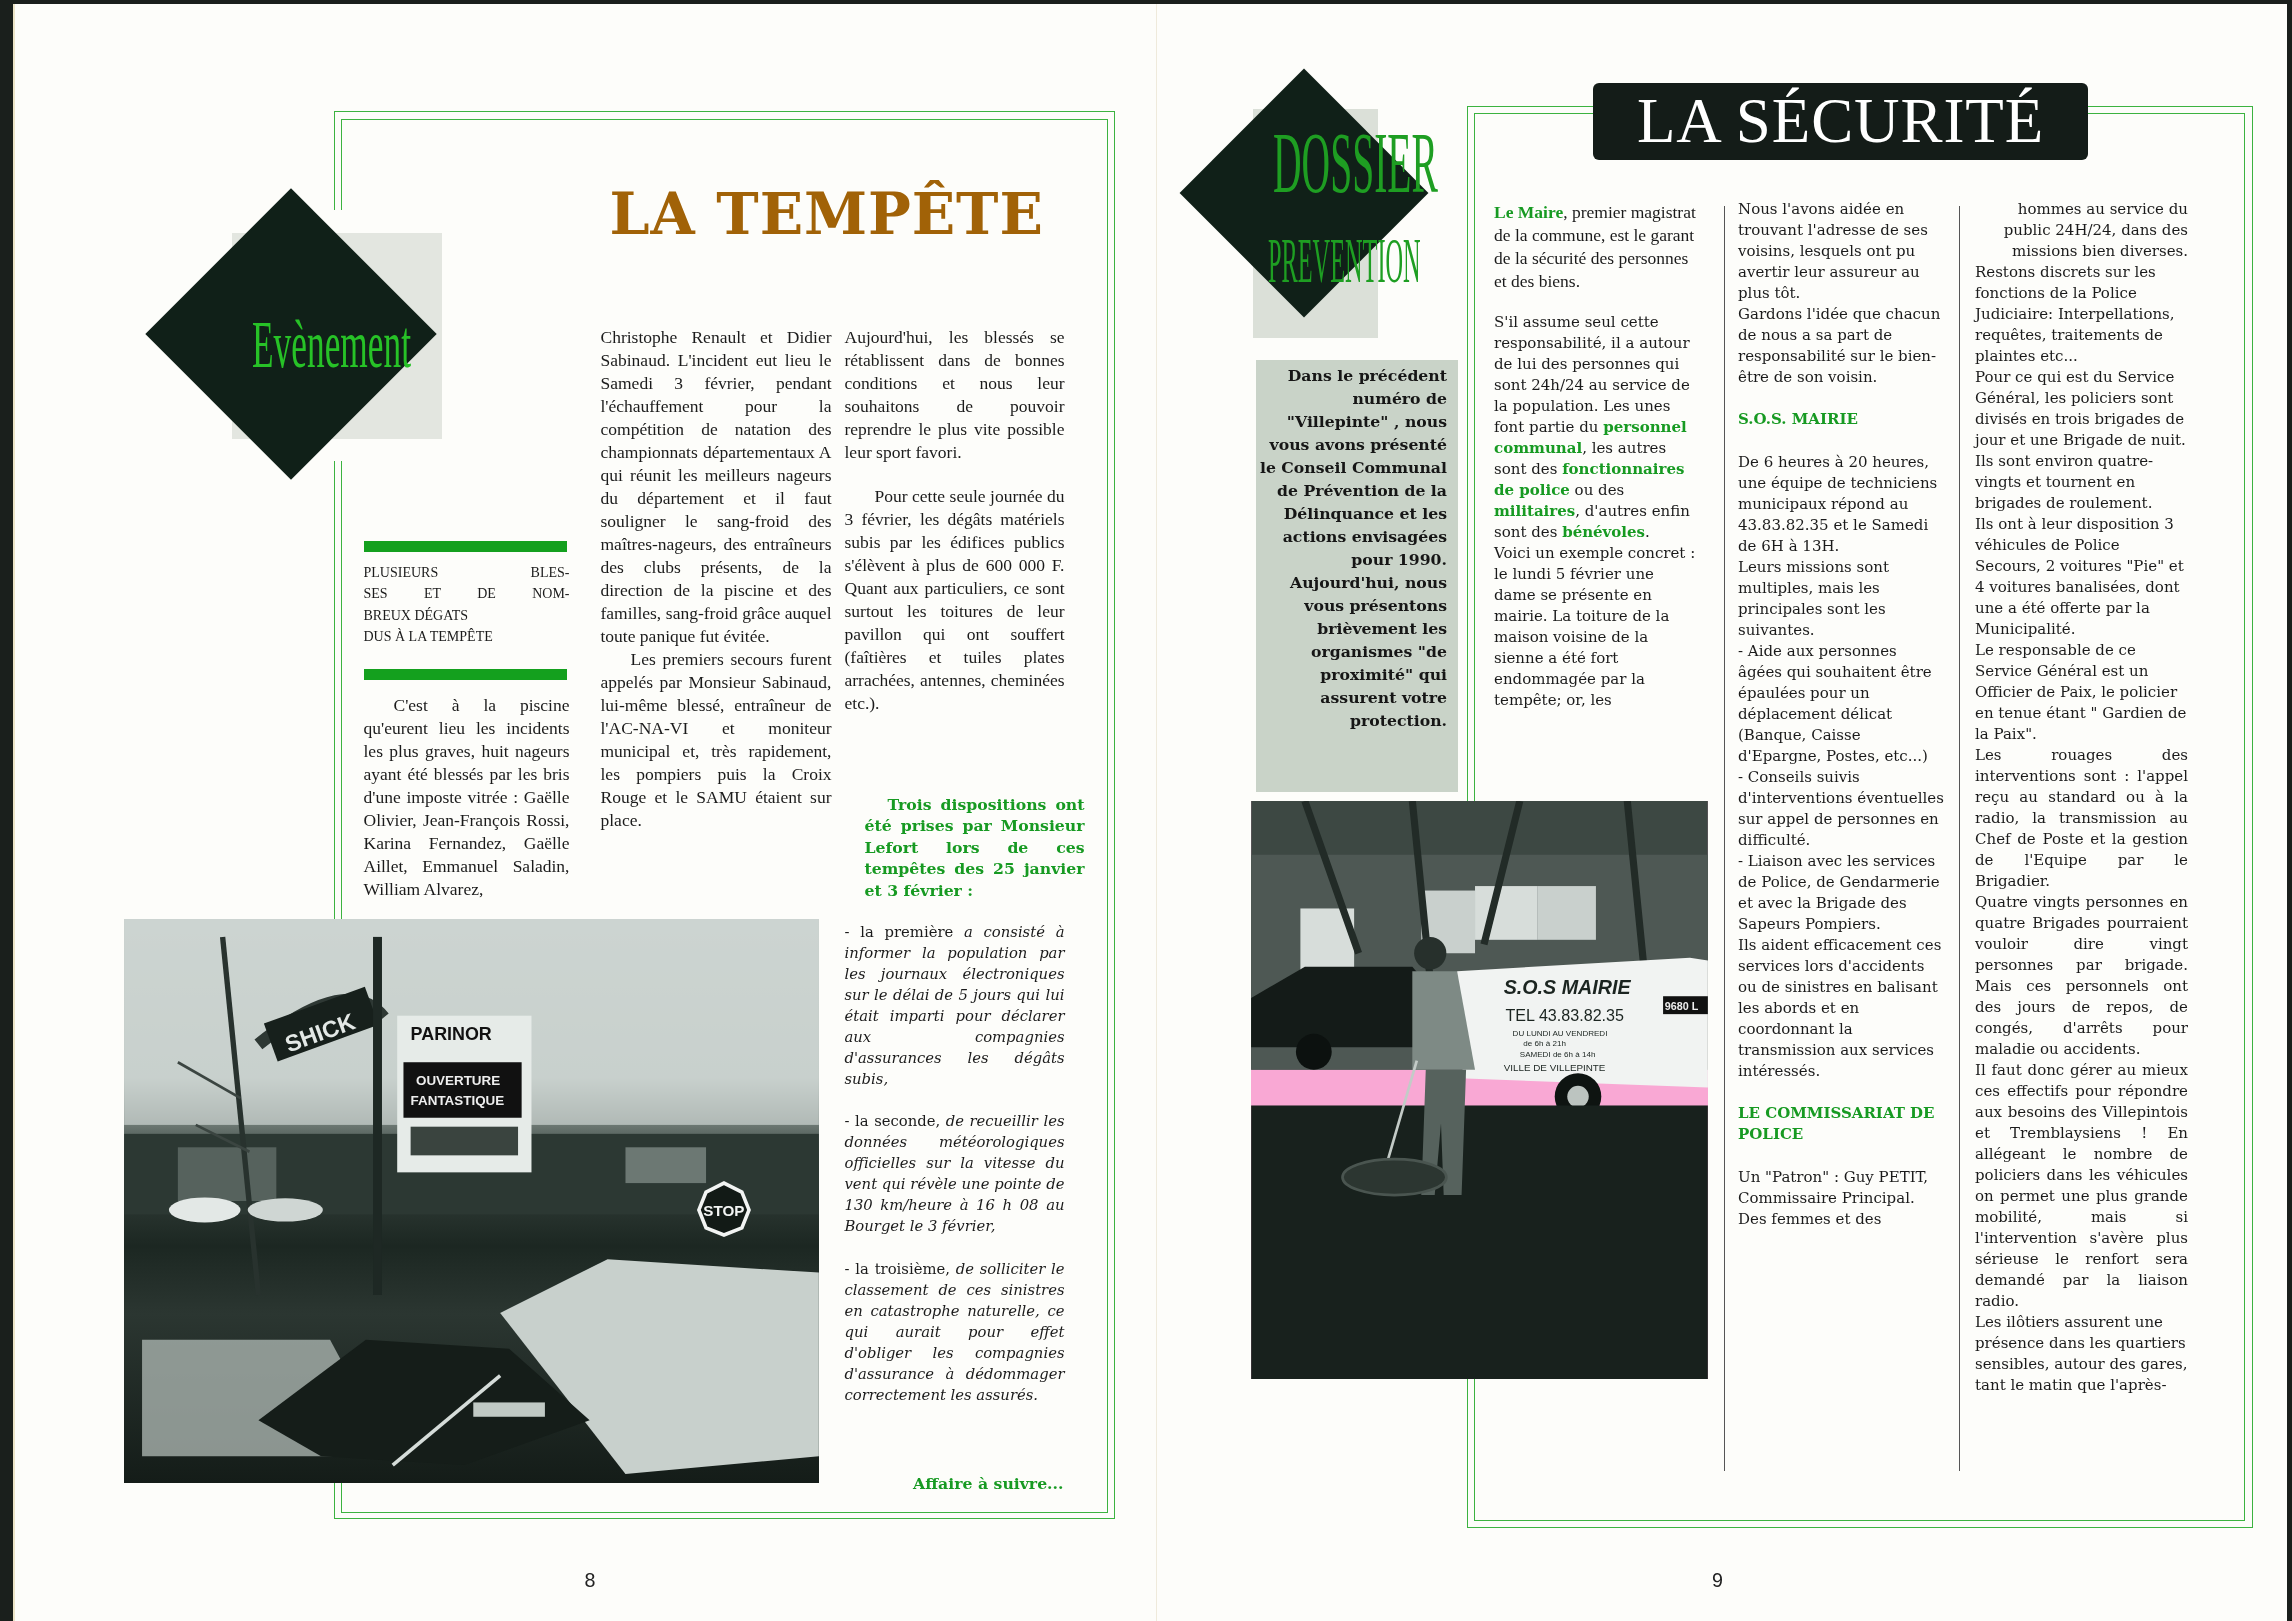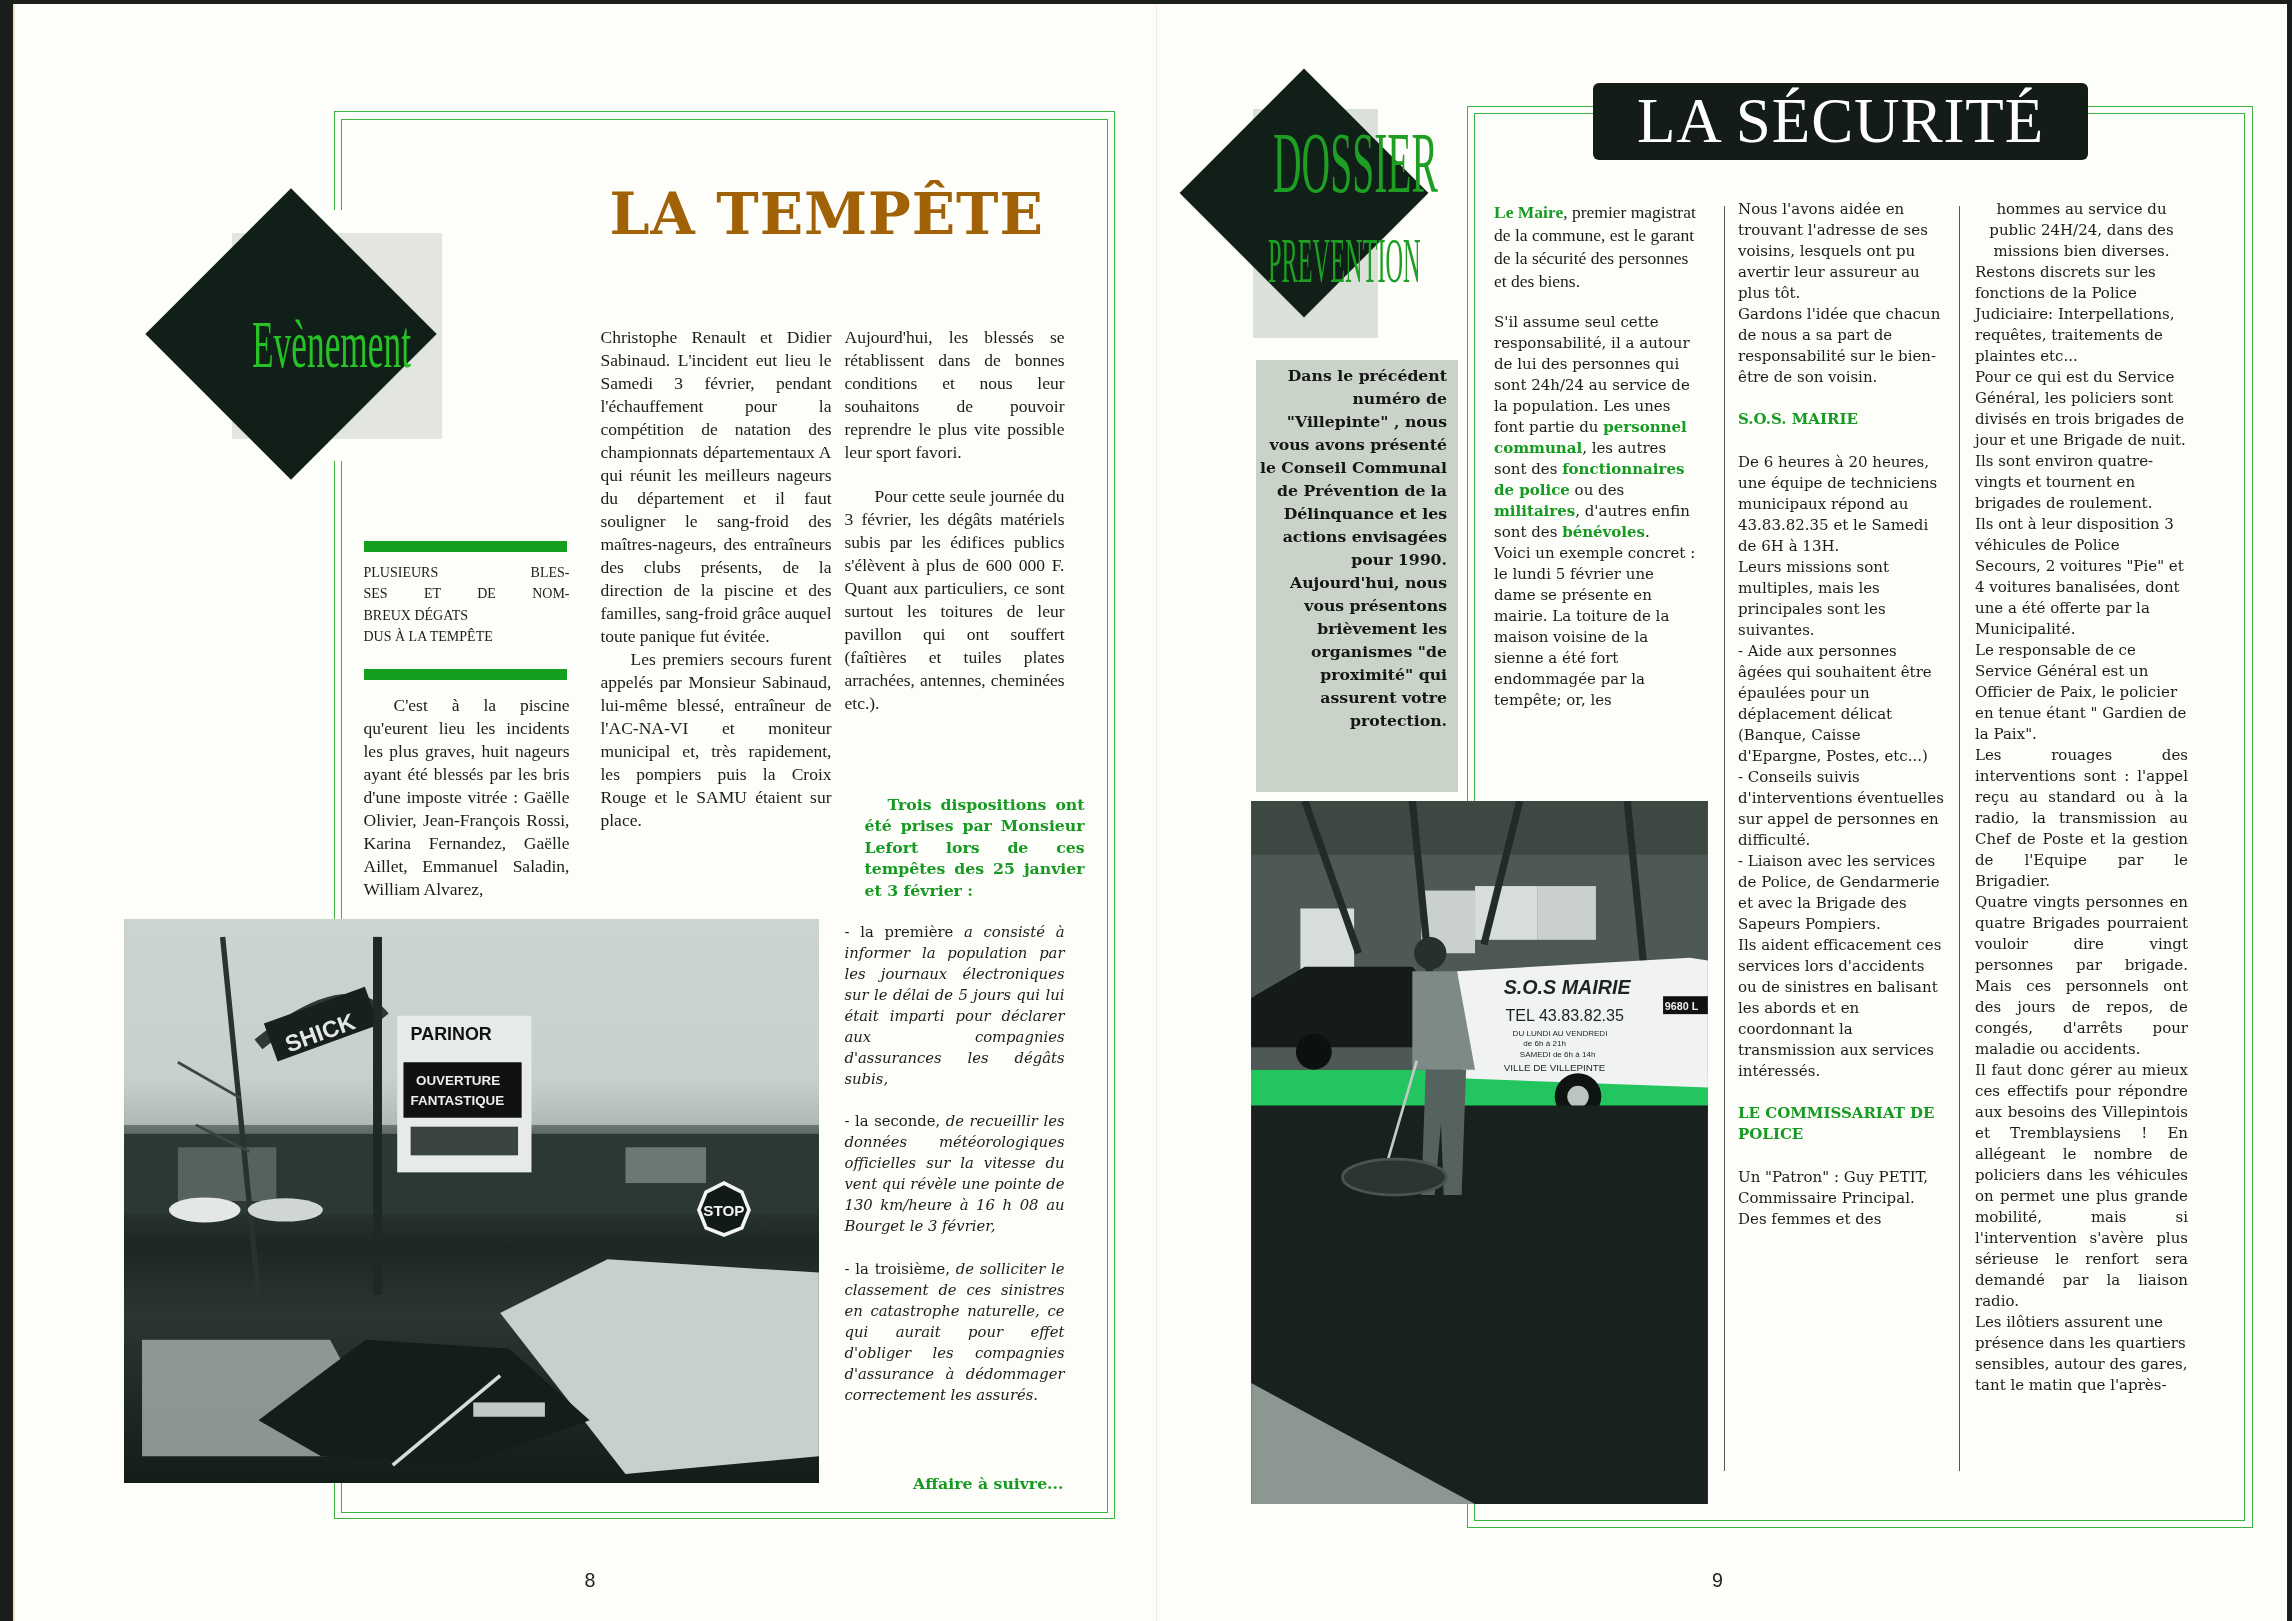--- a/index.html
+++ b/index.html
@@ -183,32 +183,32 @@
     <p style="height:21.5px;"></p>
     <p class="green-bold">LE COMMISSARIAT DE POLICE</p>
     <p style="height:21.5px;"></p>
     <p>Un "Patron" : Guy PETIT, Commissaire Principal.</p>
     <p>Des femmes et des</p>
   </div>
 
   <div class="rule-v" style="left:802px; top:202px; height:1265px;"></div>
 
   <div class="rcol" style="left:818px; top:195px; width:213px; font-family:'DejaVu Serif',serif; font-size:15px; line-height:21px; text-align:justify;">
-    <p style="text-align:center;">hommes au service du public 24H/24, dans des missions bien diverses.</p>
+    <p style="text-align:right;">hommes au service du public 24H/24, dans des missions bien diverses.</p>
     <p style="text-align:left;">Restons discrets sur les fonctions de la Police Judiciaire: Interpellations, requêtes, traitements de plaintes etc...</p>
     <p style="text-align:left;">Pour ce qui est du Service Général, les policiers sont divisés en trois brigades de jour et une Brigade de nuit. Ils sont environ quatre-vingts et tournent en brigades de roulement.</p>
     <p style="text-align:left;">Ils ont à leur disposition 3 véhicules de Police Secours, 2 voitures "Pie" et 4 voitures banalisées, dont une a été offerte par la Municipalité.</p>
     <p style="text-align:left;">Le responsable de ce Service Général est un Officier de Paix, le policier en tenue étant " Gardien de la Paix".</p>
     <p>Les rouages des interventions sont : l'appel reçu au standard ou à la radio, la transmission au Chef de Poste et la gestion de l'Equipe par le Brigadier.</p>
     <p>Quatre vingts personnes en quatre Brigades pourraient vouloir dire vingt personnes par brigade. Mais ces personnels ont des jours de repos, de congés, d'arrêts pour maladie ou accidents.</p>
     <p>Il faut donc gérer au mieux ces effectifs pour répondre aux besoins des Villepintois et Tremblaysiens ! En allégeant le nombre de policiers dans les véhicules on permet une plus grande mobilité, mais si l'intervention s'avère plus sérieuse le renfort sera demandé par la liaison radio.</p>
     <p style="text-align:left;">Les ilôtiers assurent une présence dans les quartiers sensibles, autour des gares, tant le matin que l'après-</p>
   </div>
 
-  <div class="photo" style="left:94px; top:797px; width:457px; height:703px; background:#22c55e;">
+  <div class="photo" style="left:94px; top:797px; width:457px; height:578px; background:#f9a8d4;">
     <svg width="457" height="703" viewBox="0 0 510 785">
 
       <rect x="0" y="0" width="510" height="300" fill="#3d4843"></rect>
       <rect x="0" y="60" width="510" height="240" fill="#4e5854"></rect>
       <rect x="55" y="120" width="60" height="70" fill="#d7ddda"></rect>
       <rect x="190" y="100" width="60" height="70" fill="#c9d0cd"></rect>
       <rect x="250" y="95" width="70" height="60" fill="#d7ddda"></rect>
       <rect x="320" y="95" width="65" height="60" fill="#c9d0cd"></rect>
       <path d="M60 0 L120 170 M180 0 L200 200 M300 0 L260 160 M420 0 L440 200" stroke="#222b27" stroke-width="8" fill="none"></path>
 

